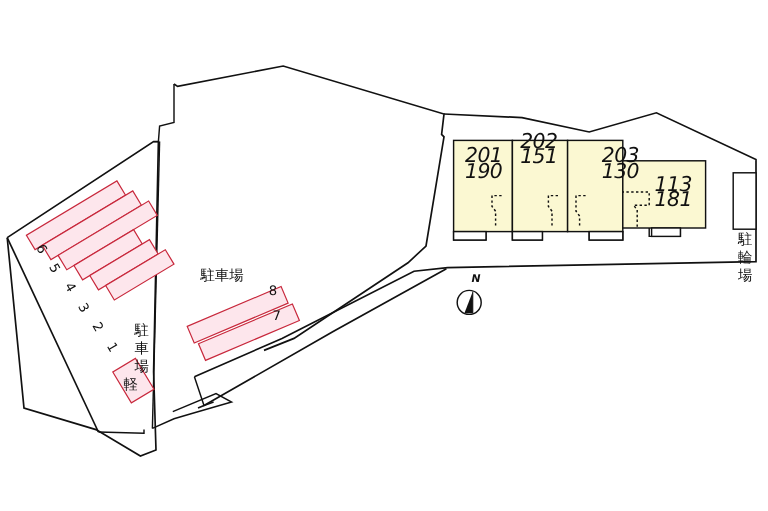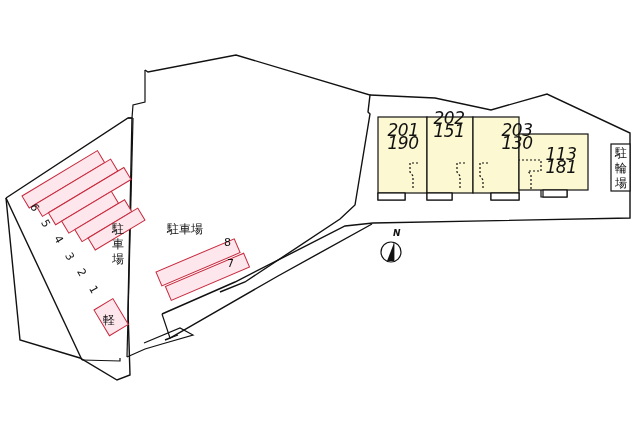--- a/index.html
+++ b/index.html
@@ -1,21 +1,21 @@
 <!DOCTYPE html>
 <html><head>
   <meta charset="utf-8">
   <style>
     html, body { margin: 0; padding: 0; background: #ffffff; }
     body { width: 640px; height: 426px; position: relative; overflow: hidden; font-family: "DejaVu Sans", sans-serif; }
     svg { position: absolute; left: 0; top: 0; }
     .lbl { position: absolute; color: #111; font-family: "DejaVu Sans", sans-serif; line-height: 1; white-space: nowrap; }
     .unit { font-size: 17px; text-align: center; line-height: 13px; letter-spacing: -0.5px; font-style: italic; }
     .slotnum { font-size: 11px; }
-    .vert { font-size: 12px; width: 14px; line-height: 15px; text-align: center; word-break: break-all; white-space: normal; }
+    .vert { font-size: 12px; width: 14px; line-height: 15px; text-align: center; word-break: break-all; white-space: normal; margin-top: 46px; }
     .hz { font-size: 12px; }
   </style>
 </head>
 <body>
 
 <svg width="640" height="426" viewBox="0 0 640 426">
 
   <polyline points="6,198 128,118 132,118 128,310 130,375 117,380 80,358 20,340 6,198" fill="none" stroke="#111" stroke-width="1.4"></polyline>
   <polyline points="6,198 82,360" fill="none" stroke="#111" stroke-width="1.4"></polyline>
   <polyline points="120,358 120,361 82,360" fill="none" stroke="#111" stroke-width="1.2"></polyline>

